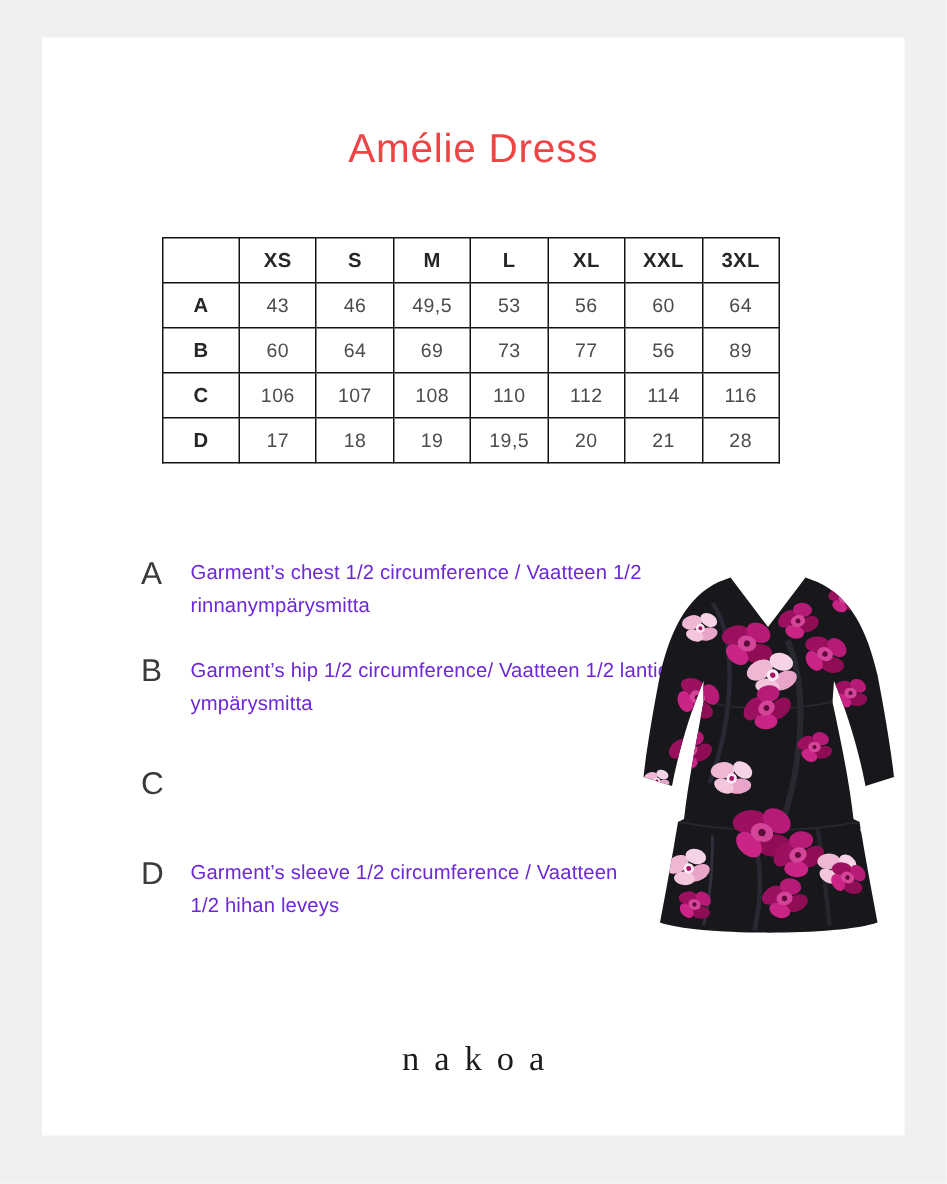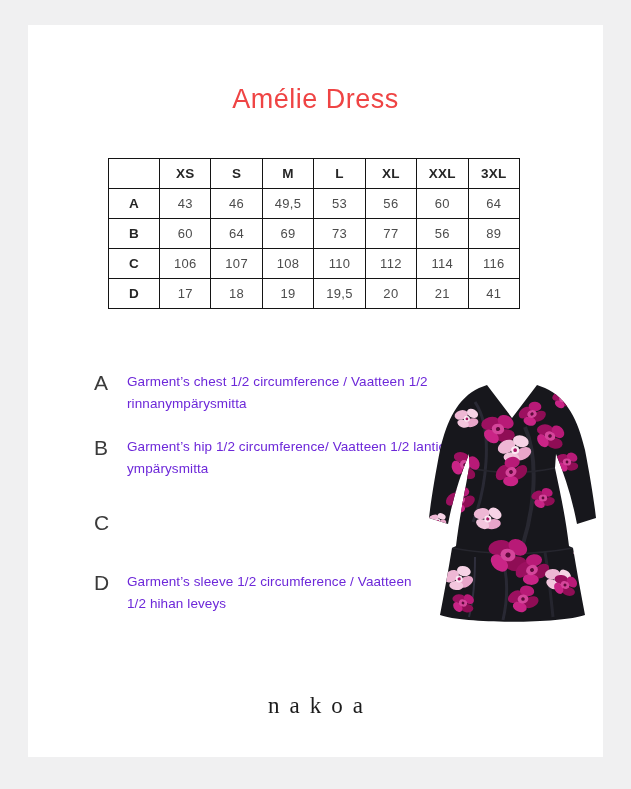--- a/index.html
+++ b/index.html
@@ -117,21 +117,21 @@
           <td>116</td>
         </tr>
         <tr>
           <th>D</th>
           <td>17</td>
           <td>18</td>
           <td>19</td>
           <td>19,5</td>
           <td>20</td>
           <td>21</td>
-          <td>41</td>
+          <td>28</td>
         </tr>
       </tbody>
     </table>
 
     <div class="measure-row m-a">
       <span class="letter">A</span>
       <p class="desc">Garment’s chest 1/2 circumference / Vaatteen 1/2 rinnanympärysmitta</p>
     </div>
     <div class="measure-row m-b">
       <span class="letter">B</span>

